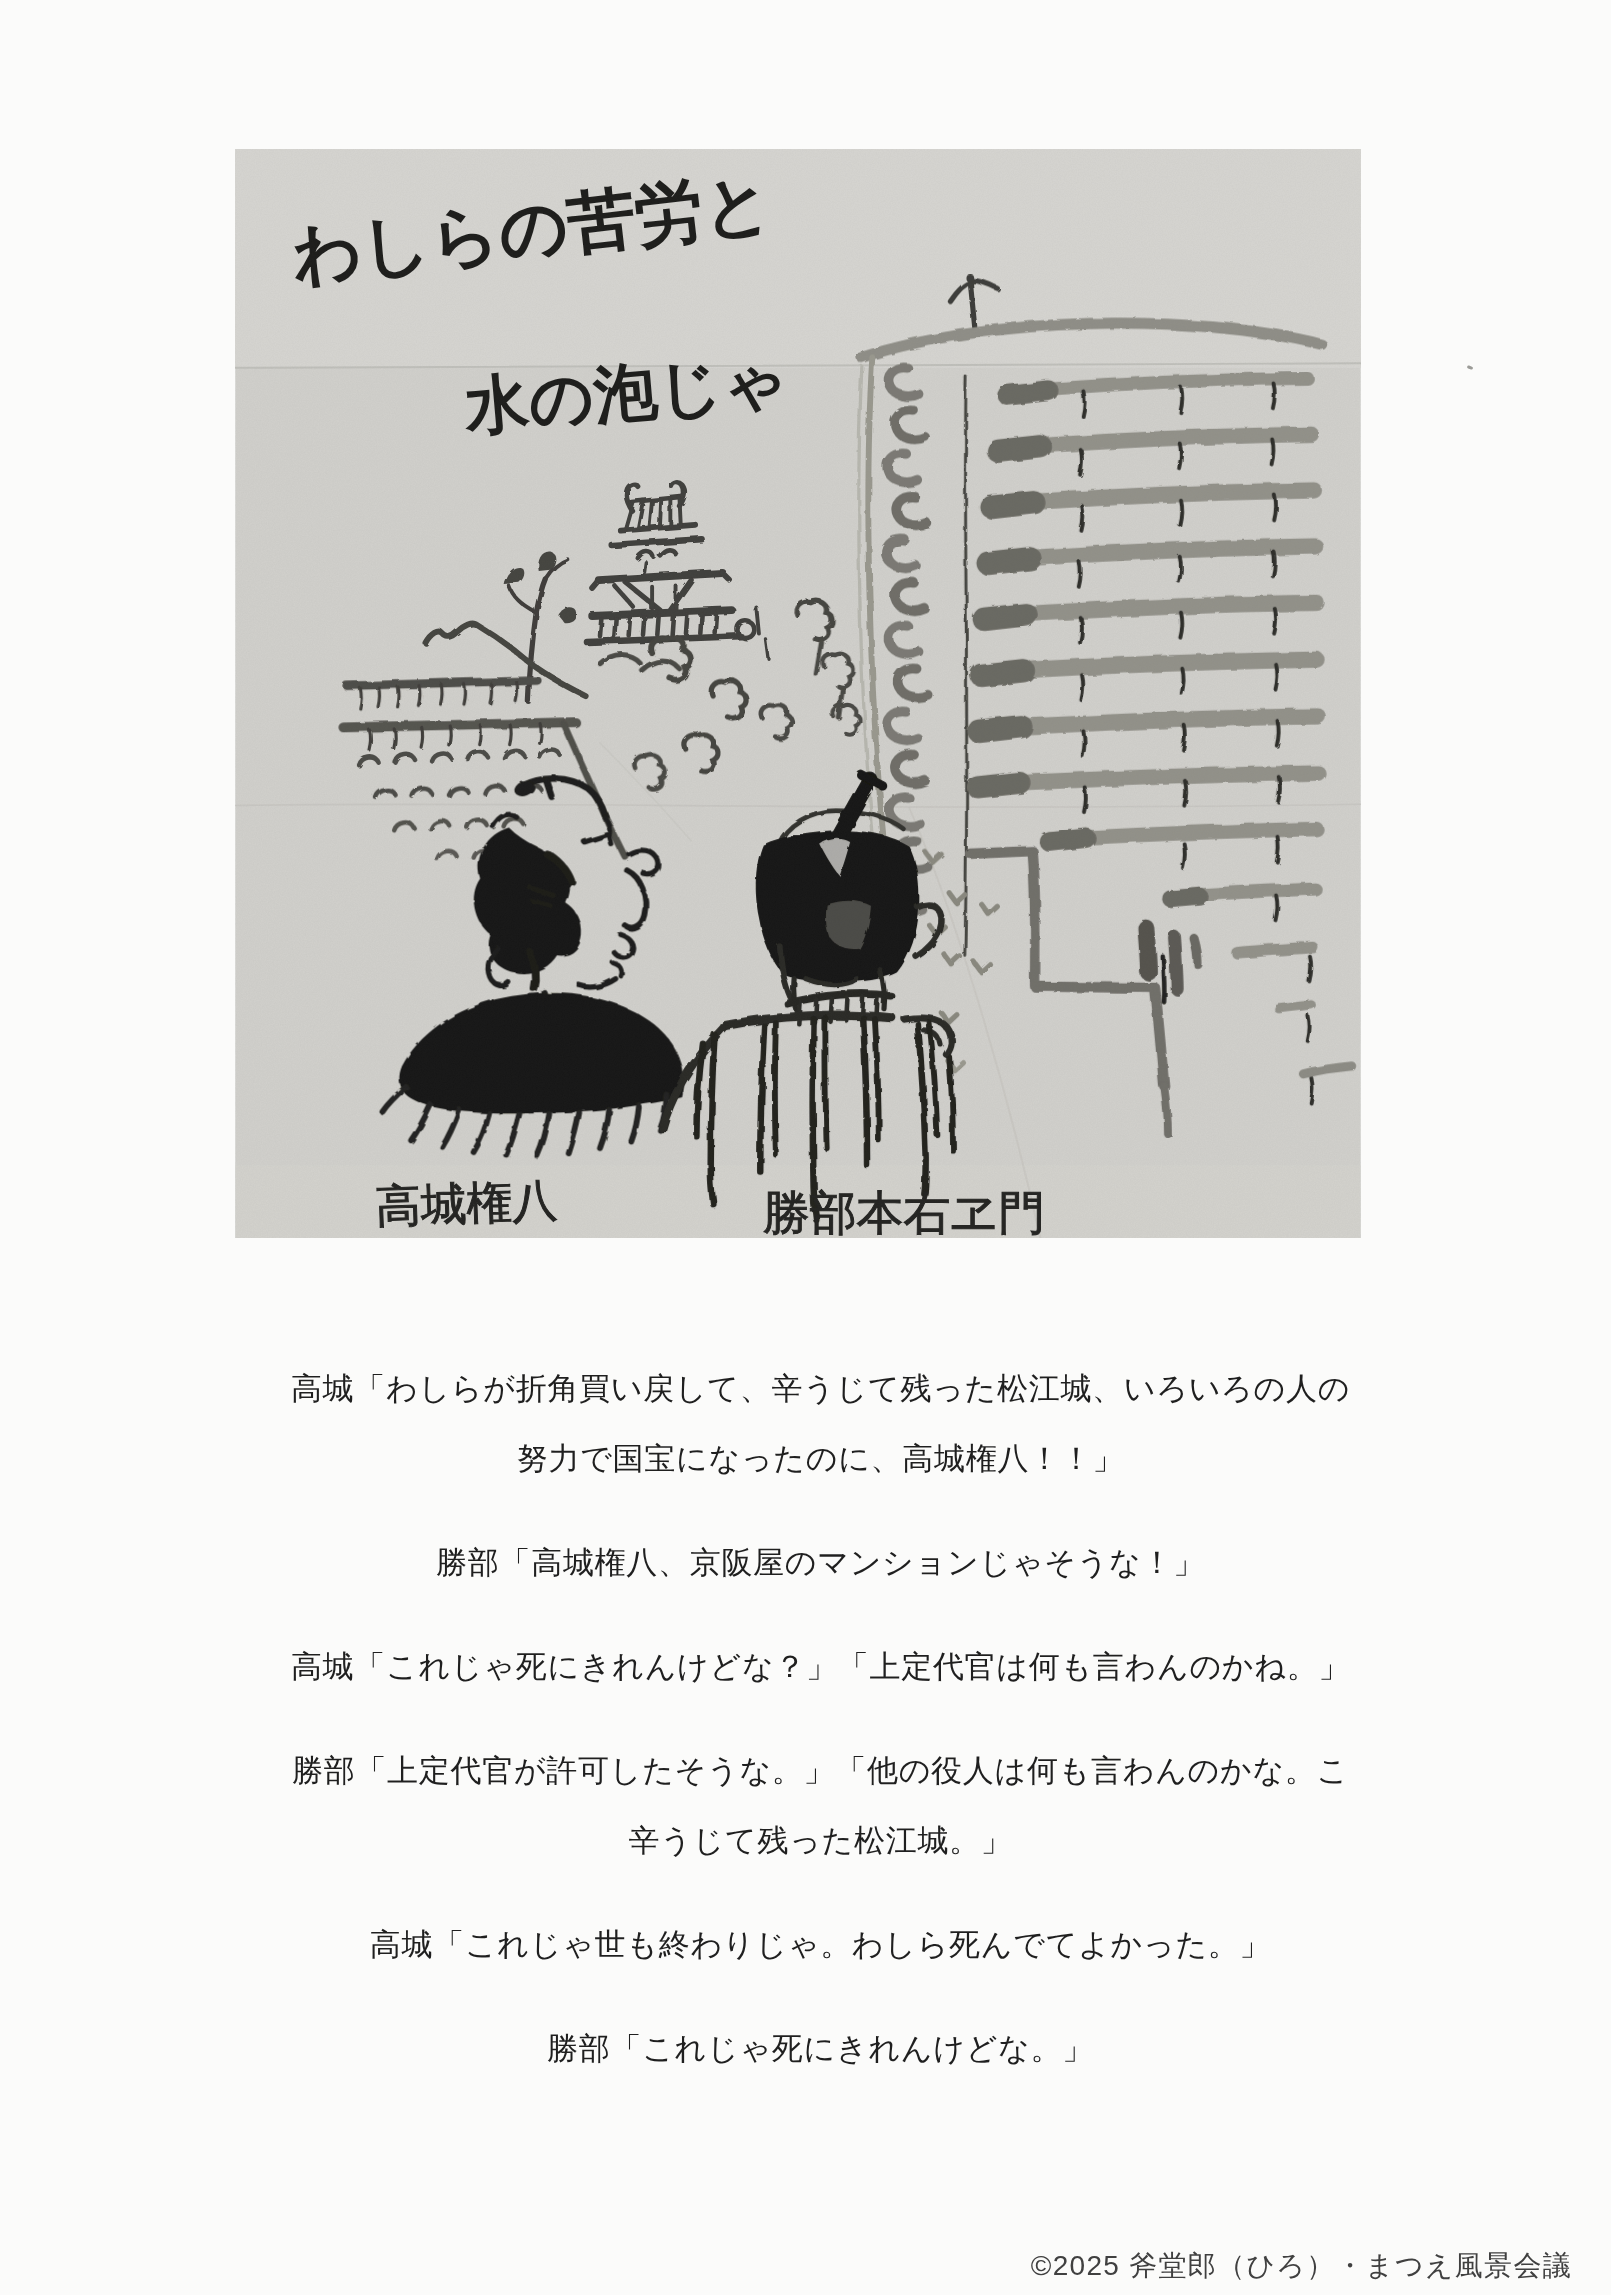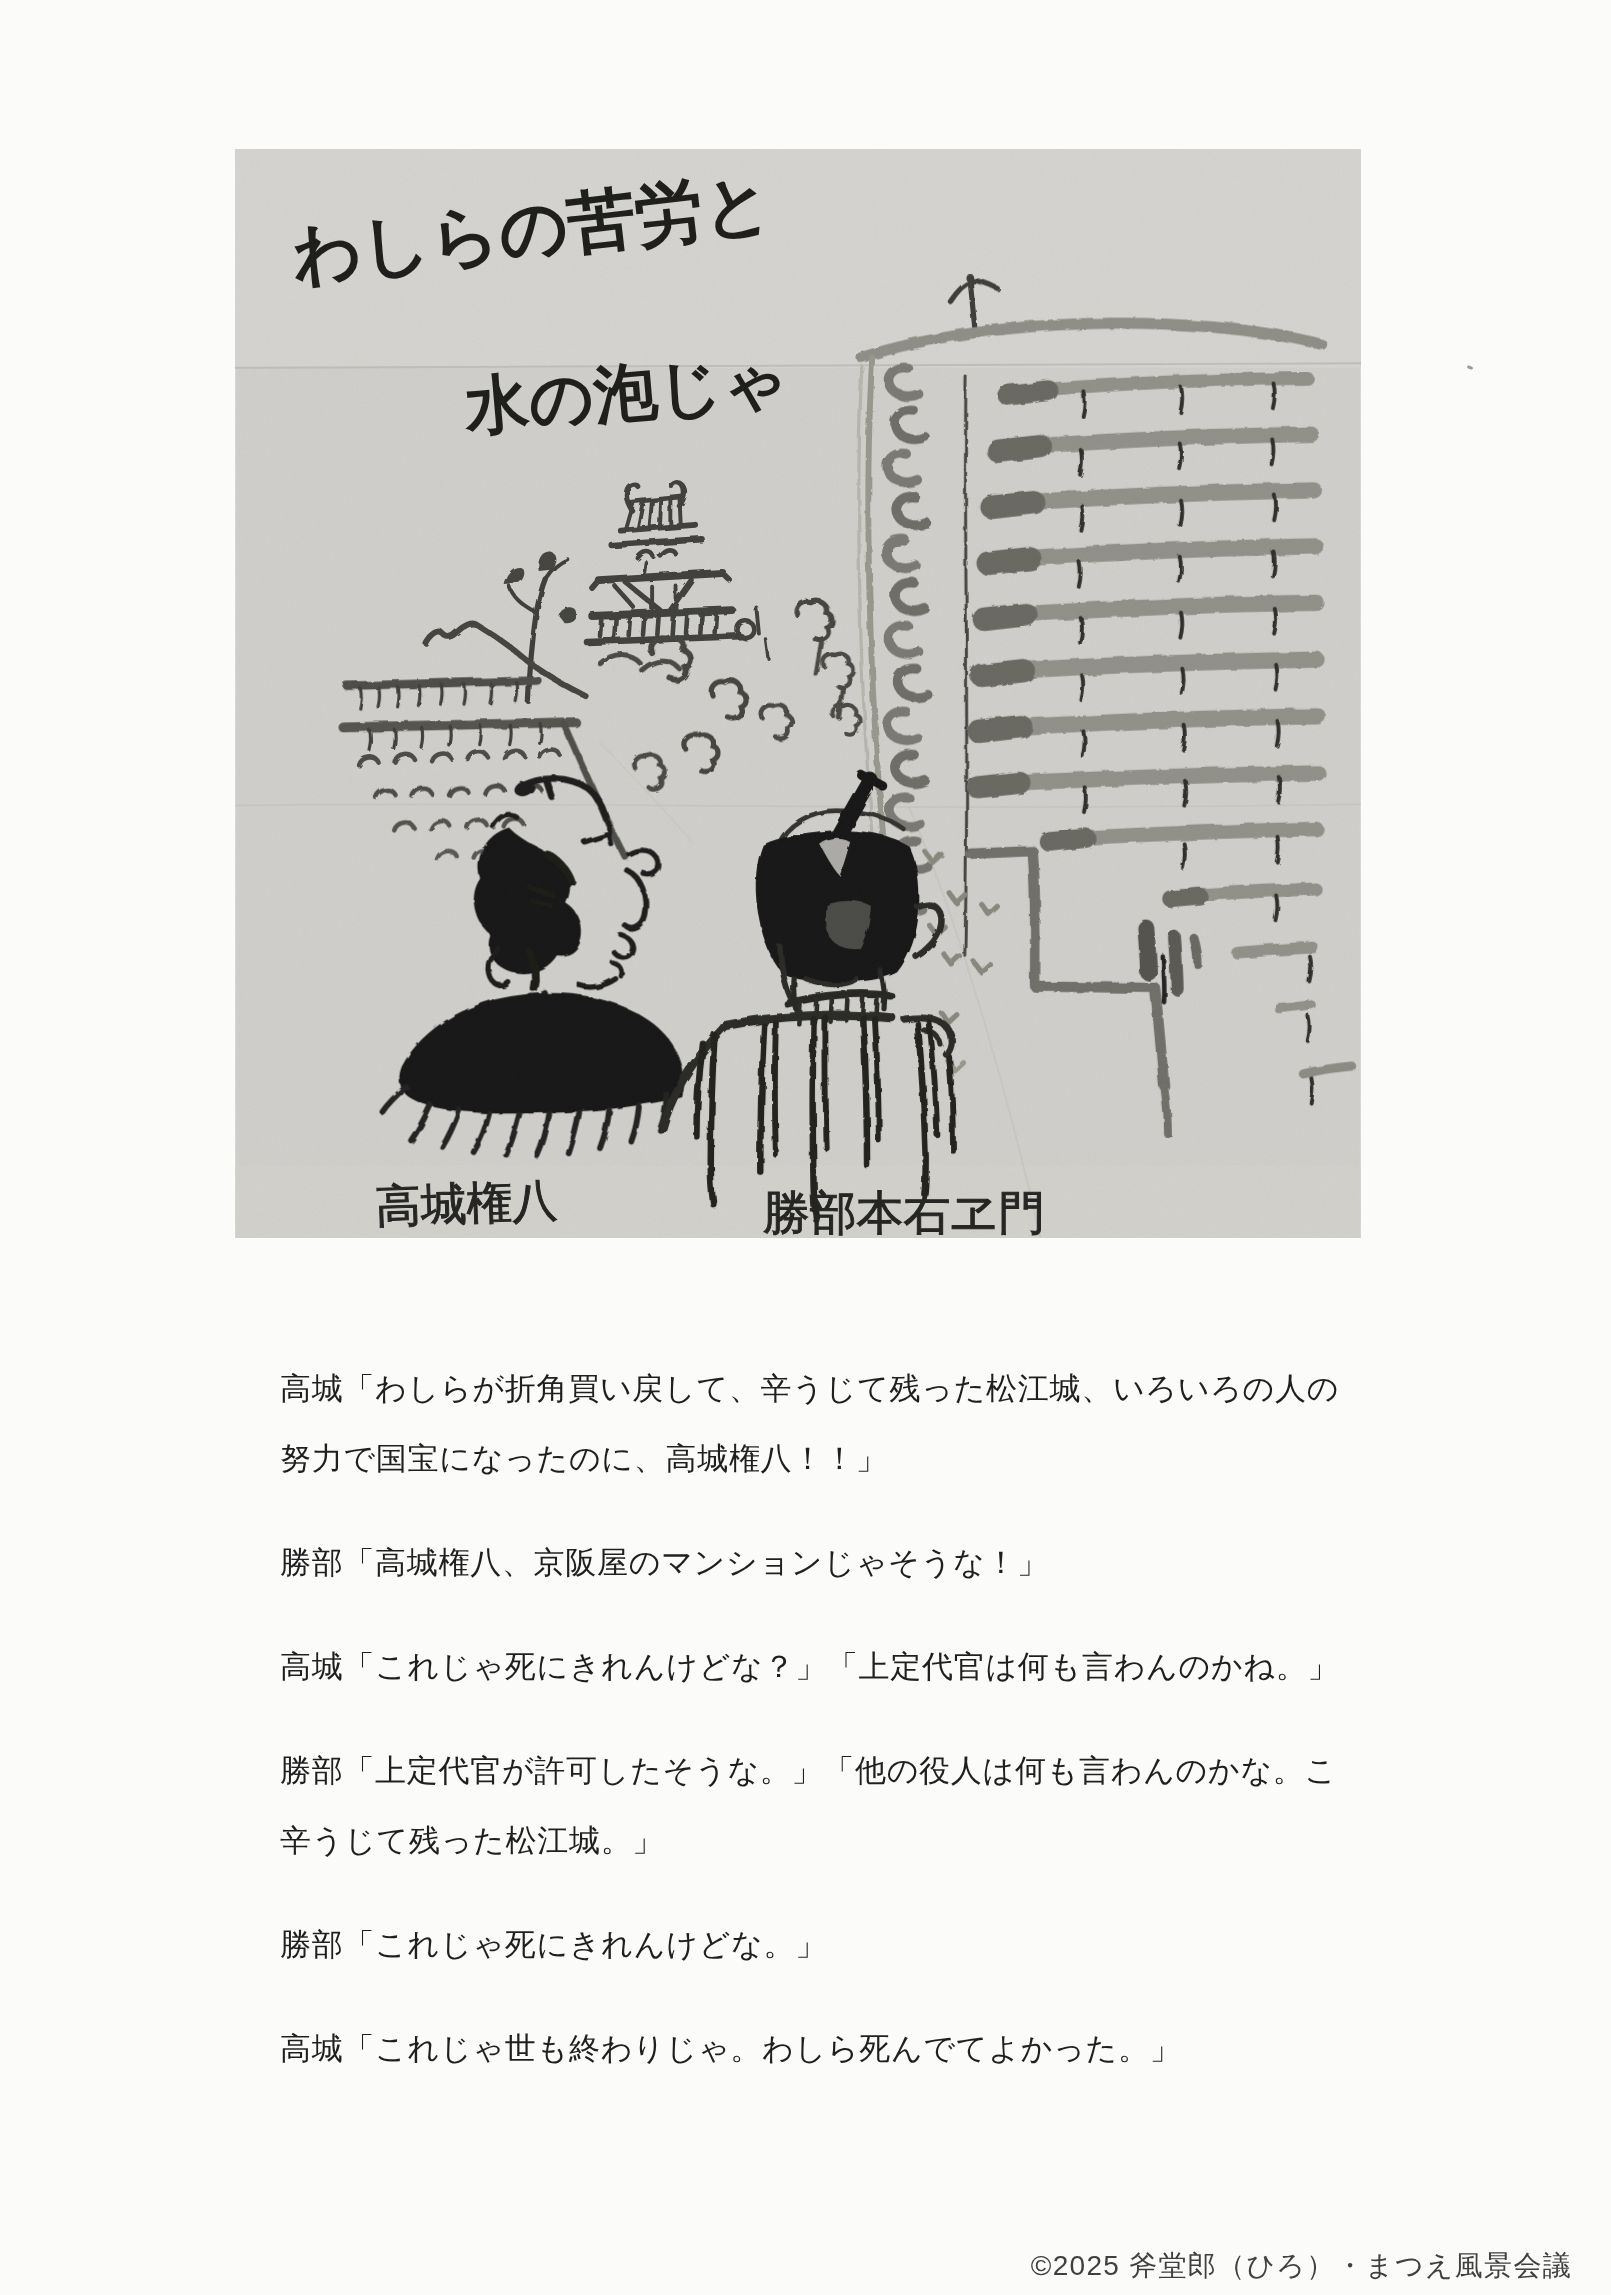--- a/index.html
+++ b/index.html
@@ -9,21 +9,21 @@
     font-family:"Liberation Sans","DejaVu Sans",sans-serif;
   }
   
   .paper-wrap{position:absolute;left:235px;top:149px;width:1126px;height:1089px;}
   .paper-wrap svg{display:block;}
   
   .dialogue{
     position:absolute;left:280px;top:1354px;width:1081px;
     font-size:31px;color:#1f1f1f;
   }
-  .para{margin:0 0 34px 0;}
+  .para{margin:0 0 34px 0;text-align:center;}
   .line{line-height:70px;height:70px;white-space:nowrap;letter-spacing:0.7px;}
   
   .footer{
     position:absolute;right:40px;top:2247px;
     font-size:28px;letter-spacing:1.3px;color:#404040;white-space:nowrap;
   }
   .speck{position:absolute;left:1467px;top:366px;width:5.9px;height:3.3px;
     background:#9b9b97;border-radius:2px;transform:rotate(20deg);}
 </style>
 </head>
@@ -400,21 +400,21 @@
     <div class="line">勝部「高城権八、京阪屋のマンションじゃそうな！」</div>
   </div>
   <div class="para">
     <div class="line">高城「これじゃ死にきれんけどな？」「上定代官は何も言わんのかね。」</div>
   </div>
   <div class="para">
     <div class="line">勝部「上定代官が許可したそうな。」「他の役人は何も言わんのかな。こ</div>
     <div class="line">辛うじて残った松江城。」</div>
   </div>
   <div class="para">
+    <div class="line">高城「これじゃ世も終わりじゃ。わしら死んでてよかった。」</div>
+  </div>
+  <div class="para">
     <div class="line">勝部「これじゃ死にきれんけどな。」</div>
   </div>
-  <div class="para">
-    <div class="line">高城「これじゃ世も終わりじゃ。わしら死んでてよかった。」</div>
-  </div>
 </div>
 
 <div class="footer">©2025 斧堂郎（ひろ）・まつえ風景会議</div>
 
 
 </body></html>

